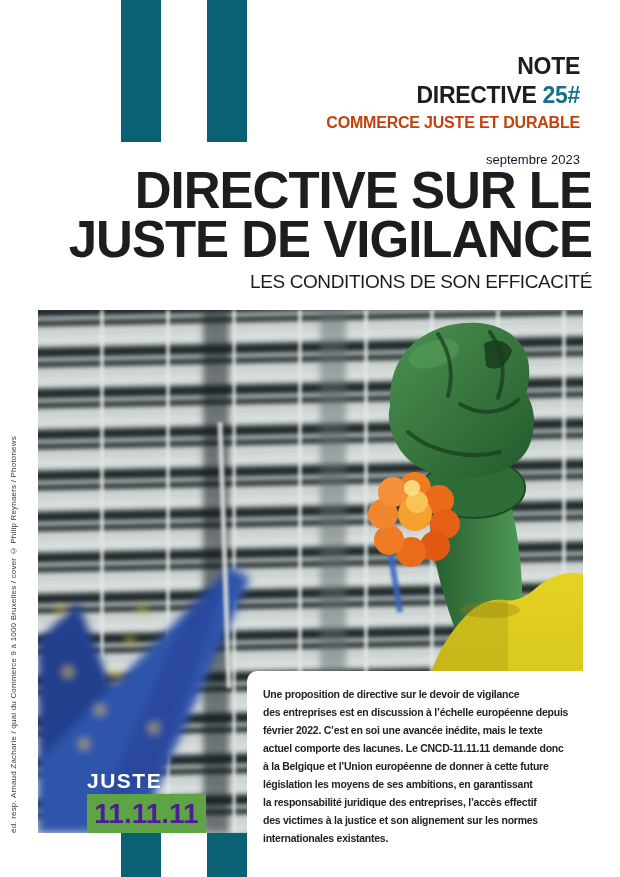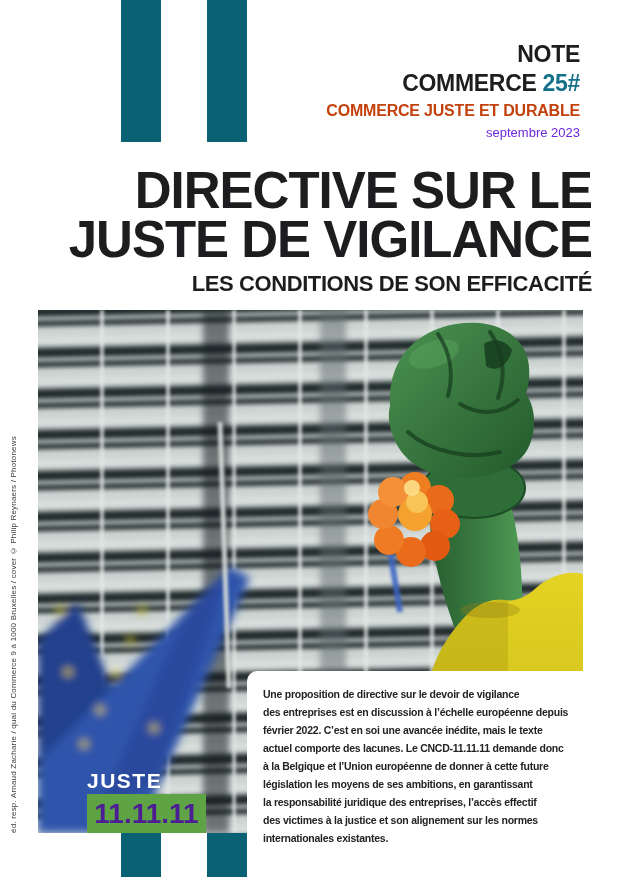--- a/index.html
+++ b/index.html
@@ -8,30 +8,30 @@
     overflow:hidden;font-family:"Liberation Sans",sans-serif;
   }
   
   .bar{position:absolute;width:40px;background:#0b6174;}
   .bar.t1{left:121px;top:0;height:142px;}
   .bar.t2{left:207px;top:0;height:142px;}
   .bar.b1{left:121px;top:833px;height:44px;}
   .bar.b2{left:207px;top:833px;height:44px;}
 
   
-  .header{position:absolute;top:40px;right:40px;text-align:right;color:#1d1d1f;}
+  .header{position:absolute;top:52px;right:40px;text-align:right;color:#1d1d1f;}
   .hline{font-size:23px;font-weight:800;line-height:29px;letter-spacing:-0.3px;}
   .issue{color:#15708a;margin-left:6px;}
   .series{font-size:16px;font-weight:700;color:#c2410c;letter-spacing:-0.2px;margin-top:4px;}
-  .date{font-size:13px;font-weight:400;color:#6d28d9;margin-top:5px;}
+  .date{font-size:13px;font-weight:400;color:#0f172a;margin-top:20px;}
 
   
   .titleblock{position:absolute;top:166px;right:28px;text-align:right;color:#1d1d1f;}
   .title-l{font-size:51px;font-weight:800;line-height:49px;letter-spacing:-1px;}
-  .subtitle{font-size:22px;font-weight:700;letter-spacing:-0.4px;margin-top:7px;}
+  .subtitle{font-size:19px;font-weight:400;letter-spacing:-0.4px;margin-top:7px;}
 
   
   .photo{position:absolute;left:38px;top:310px;width:545px;height:523px;overflow:hidden;background:#aab3b2;}
   .photo-bg{
     position:absolute;left:-20px;top:-20px;width:585px;height:563px;
     background:repeating-linear-gradient(180deg,
       #d8dedc 0px 9px,#97a1a0 9px 12px,#222b2d 12px 21px,
       #b7bfbe 21px 25px,#323c3d 25px 31px,#ccd3d1 31px 41px);
     filter:blur(2.3px);
     transform:rotate(-1.2deg);
@@ -75,21 +75,21 @@
 
 <div class="page">
 
   <div class="bar t1"></div>
   <div class="bar t2"></div>
   <div class="bar b1"></div>
   <div class="bar b2"></div>
 
   <div class="header">
     <div class="hline">NOTE</div>
-    <div class="hline"><span>COMMERCE</span><span class="issue">25#</span></div>
+    <div class="hline"><span>DIRECTIVE</span><span class="issue">25#</span></div>
     <div class="series">COMMERCE JUSTE ET DURABLE</div>
     <div class="date">septembre 2023</div>
   </div>
 
   <div class="titleblock">
     <div class="title-l">DIRECTIVE SUR LE</div>
     <div class="title-l">JUSTE DE VIGILANCE</div>
     <div class="subtitle">LES CONDITIONS DE SON EFFICACITÉ</div>
   </div>
 

